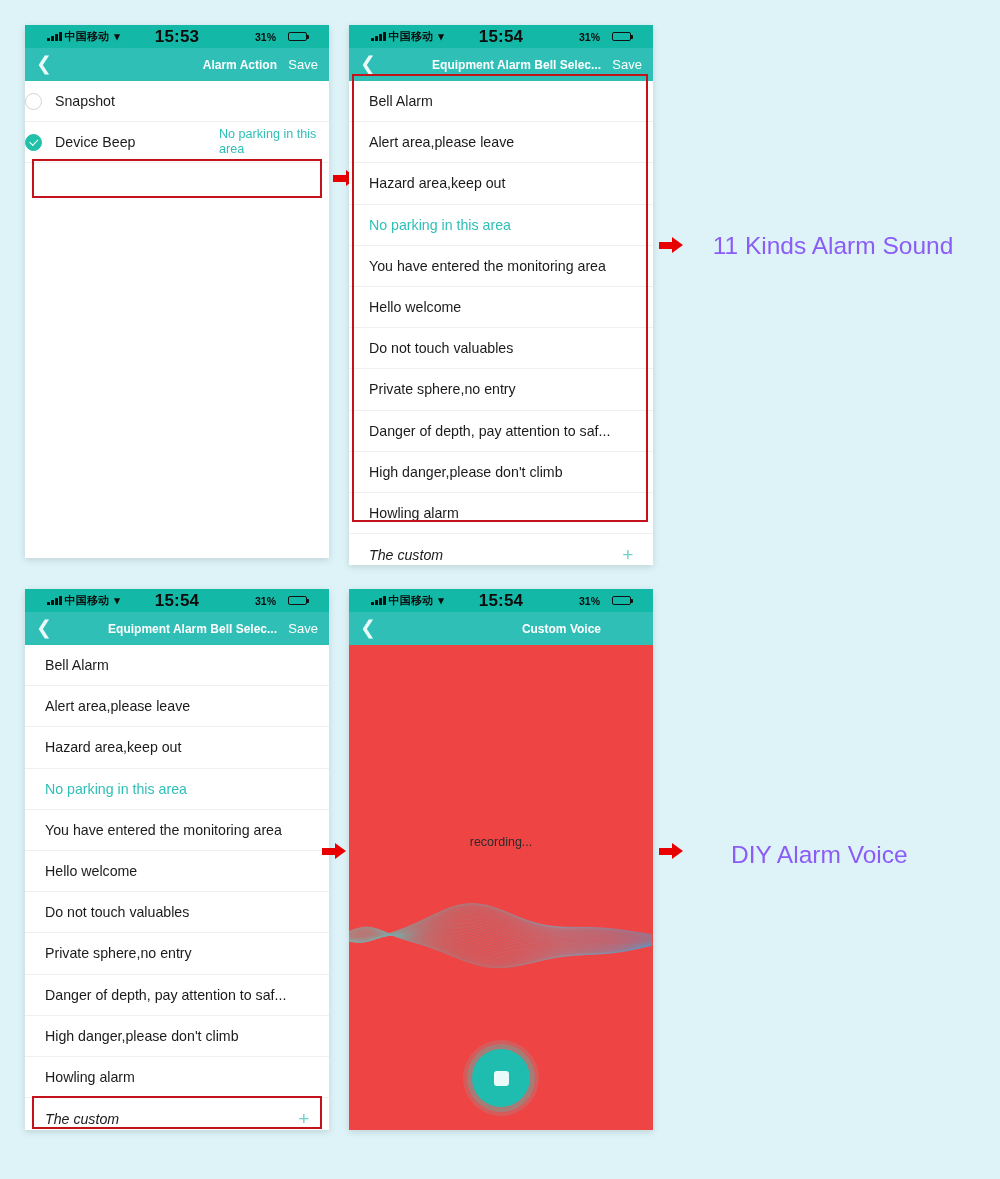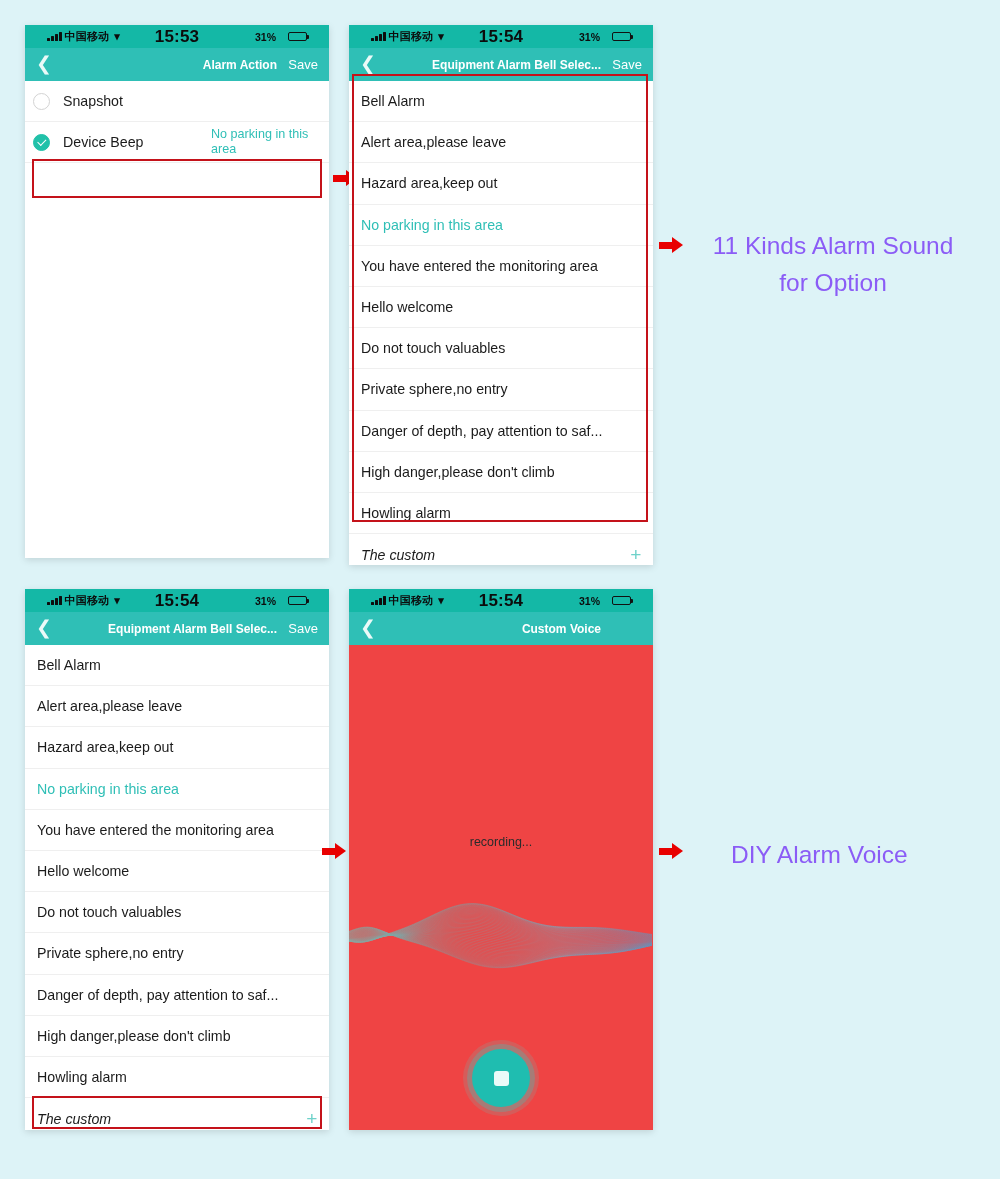--- a/index.html
+++ b/index.html
@@ -83,37 +83,37 @@
   .nav-save {
     margin-left: auto; padding-right: 11px;
     font-size: 13px; color: #ffffff;
   }
 
   
   .list { background: #fff; }
   .row {
     height: 41.2px;
     display: flex; align-items: center;
-    padding: 0 12px;
+    padding: 0 20px;
     border-bottom: 1px solid #efefef;
     font-size: 14.2px;
     color: #1b1b1b;
     white-space: nowrap;
   }
   .row:last-child { border-bottom: none; font-style: italic; }
   .row.sel { color: #2fbfb6; }
   .row .plus {
     margin-left: auto; color: #6fd2ca; font-size: 19px; font-weight: 300; line-height:1;
   }
 
   
   .rowr {
     height: 41px;
     display:flex; align-items:center;
-    padding: 0 8px;
+    padding: 0 0;
     border-bottom: 1px solid #efefef;
     font-size: 14.2px; color:#1b1b1b;
   }
   .radio {
     width: 17px; height: 17px; border-radius: 50%;
     border: 1.4px solid #d3d3d3; margin-right: 13px; flex: 0 0 auto;
   }
   .radio.on {
     background: #21c1a9; border-color: #21c1a9;
     display:flex; align-items:center; justify-content:center;
@@ -285,21 +285,20 @@
     </div>
   </div>
   <div class="hl" style="left:352px; top:74px; width:296px; height:448px;"></div>
 
   <div class="arrow" style="left:659px; top:237px;">
     <span class="shaft"></span>
       <span class="head"></span>
   </div>
   <div class="caption" style="left:683px; top:227px; width:300px;">
     <div>11 Kinds Alarm Sound</div>
-    <div>for Option</div>
   </div>
 
   <div class="phone p3">
     <div class="statusbar">
       <div class="sb-left">
         <span class="bars">
             <i></i>
             <i></i>
             <i></i>
             <i></i>

